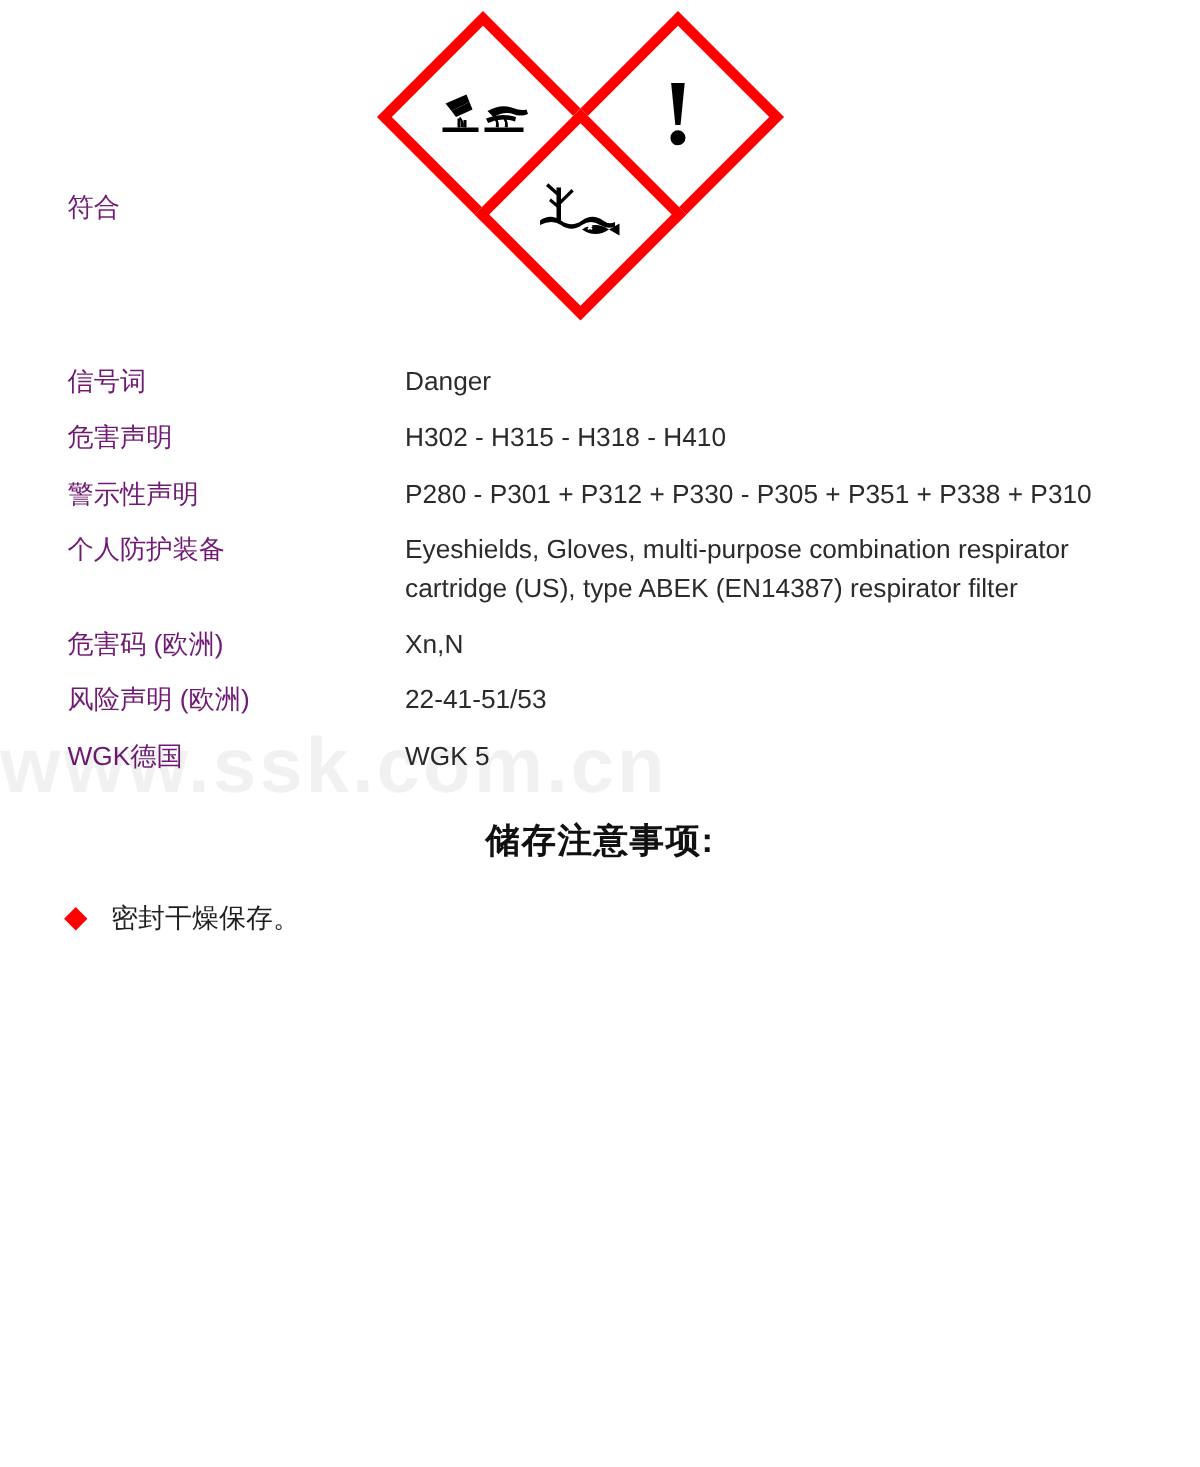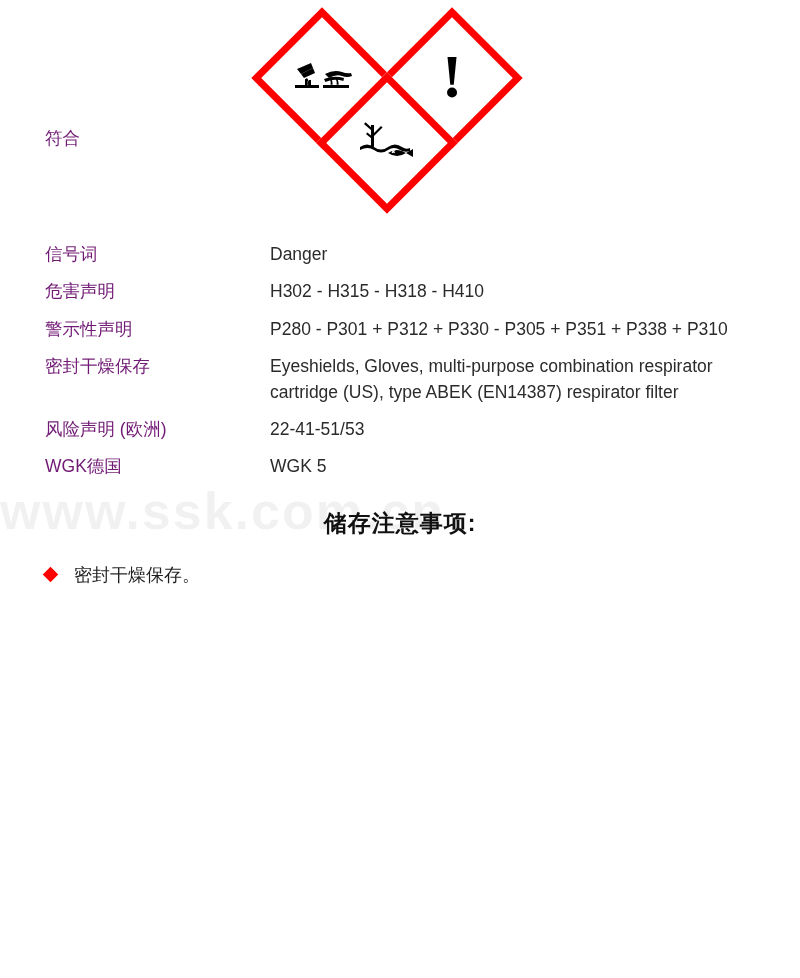--- a/index.html
+++ b/index.html
@@ -208,22 +208,26 @@
       </tr>
       <tr>
         <td class="label">危害声明</td>
         <td class="value">H302 - H315 - H318 - H410</td>
       </tr>
       <tr>
         <td class="label">警示性声明</td>
         <td class="value">P280 - P301 + P312 + P330 - P305 + P351 + P338 + P310</td>
       </tr>
       <tr>
-        <td class="label">密封干燥保存</td>
+        <td class="label">个人防护装备</td>
         <td class="value">Eyeshields, Gloves, multi-purpose combination respirator cartridge (US), type ABEK (EN14387) respirator filter</td>
+      </tr>
+      <tr>
+        <td class="label">危害码 (欧洲)</td>
+        <td class="value">Xn,N</td>
       </tr>
       <tr>
         <td class="label">风险声明 (欧洲)</td>
         <td class="value">22-41-51/53</td>
       </tr>
       <tr>
         <td class="label">WGK德国</td>
         <td class="value">WGK 5</td>
       </tr>
     </tbody>

